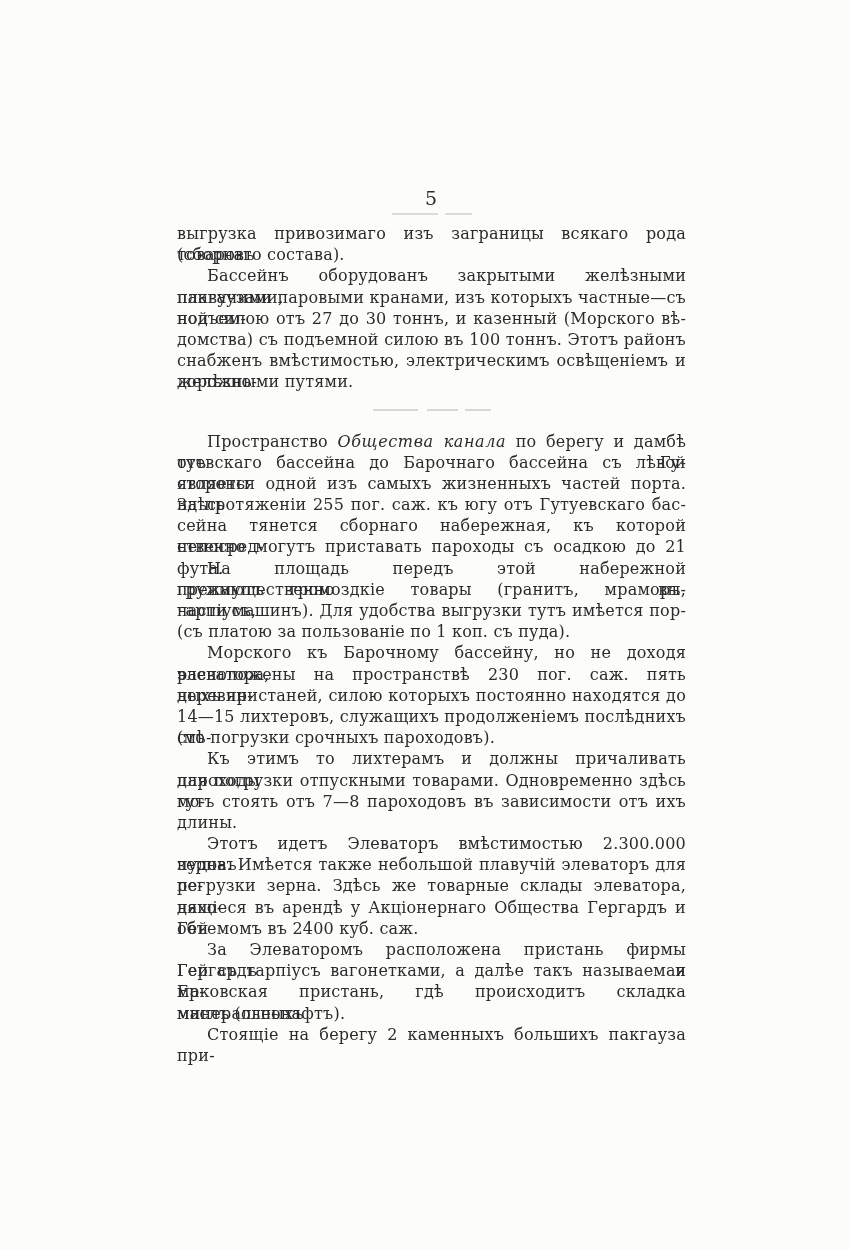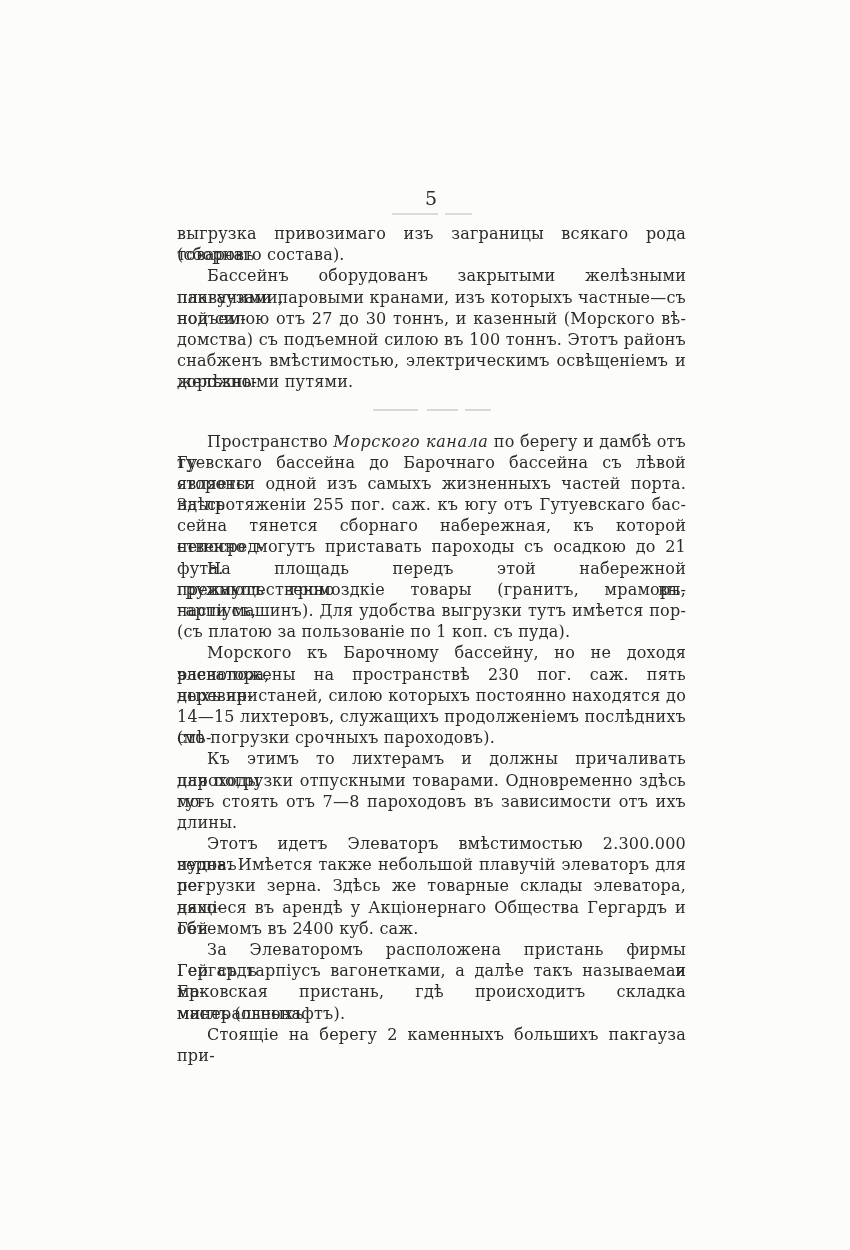--- a/index.html
+++ b/index.html
@@ -74,21 +74,21 @@
         <div class="paragraph indent">
           <div class="line">Бассейнъ оборудованъ закрытыми желѣзными пакгаузами,</div>
           <div class="line">плавучими паровыми кранами, изъ которыхъ частные—съ подъем-</div>
           <div class="line">ной силою отъ 27 до 30 тоннъ, и казенный (Морского вѣ-</div>
           <div class="line">домства) съ подъемной силою въ 100 тоннъ. Этотъ районъ</div>
           <div class="line">снабженъ вмѣстимостью, электрическимъ освѣщеніемъ и желѣзно-</div>
           <div class="line last">дорожными путями.</div>
         </div>
         <div class="separator"></div>
         <div class="paragraph indent">
-          <div class="line"><span>Пространство </span><span class="italic">Морского канала</span><span> по берегу и дамбѣ отъ Гу-</span></div>
+          <div class="line"><span>Пространство </span><span class="italic">Общества канала</span><span> по берегу и дамбѣ отъ Гу-</span></div>
           <div class="line">туевскаго бассейна до Барочнаго бассейна съ лѣвой стороны</div>
           <div class="line">является одной изъ самыхъ жизненныхъ частей порта. Здѣсь</div>
           <div class="line">на протяженіи 255 пог. саж. къ югу отъ Гутуевскаго бас-</div>
           <div class="line">сейна тянется сборнаго набережная, къ которой непосред-</div>
           <div class="line last">ственно могутъ приставать пароходы съ осадкою до 21 фута.</div>
         </div>
         <div class="paragraph indent">
           <div class="line">На площадь передъ этой набережной преимущественно вы-</div>
           <div class="line">гружаютъ громоздкіе товары (гранитъ, мраморъ, гарпіусъ,</div>
           <div class="line">части машинъ). Для удобства выгрузки тутъ имѣется пор-</div>

